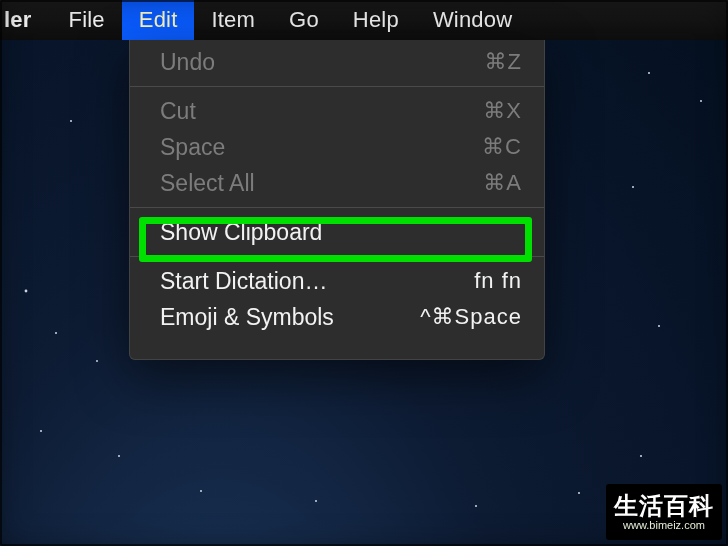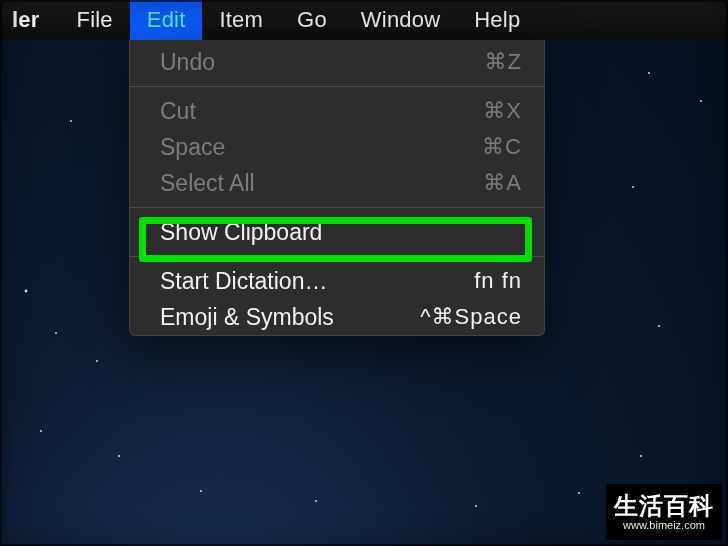--- a/index.html
+++ b/index.html
@@ -17,31 +17,31 @@
     .star.s13{top:186px;left:632px;} .star.s14{top:100px;left:700px;} .star.s15{top:72px;left:648px;}
 
     
     .menubar {
       position:absolute; top:0; left:0; right:0; height:40px;
       background:linear-gradient(#1a1a1a,#0d0d0d);
       display:flex; align-items:center; font-size:22px; color:#f2f2f2;
       font-weight:600; letter-spacing:0.2px;
     }
     .mb-item { padding:0 17px; height:100%; display:flex; align-items:center; cursor:default; }
-    .mb-item.app { padding-left:12px; padding-right:20px; }
-    .mb-item.active { background:#0a5cff; color:#5eead4; }
+    .mb-item.app { padding-left:4px; padding-right:20px; }
+    .mb-item.active { background:#0a5cff; color:#fef9c3; }
     .mb-item:nth-child(n+2) { font-weight:400; }
 
     
     .dropdown {
       position:absolute; top:40px; left:129px; width:416px;
       background:#2d2d2d; border:1px solid #434343; border-top:none;
       border-bottom-left-radius:6px; border-bottom-right-radius:6px;
       box-shadow:0 18px 50px rgba(0,0,0,0.55);
-      color:#d1d1d1; font-size:23px; padding:4px 0 0 0;
+      color:#d1d1d1; font-size:23px; padding:4px 0 24px 0;
     }
     .dd-row {
       display:flex; justify-content:space-between; align-items:center;
       padding:3px 22px 3px 30px; height:36px; cursor:default;
     }
     .dd-row.disabled { color:#7c7c7c; }
     .dd-row.enabled { color:#f2f2f2; }
     .dd-row .sc { font-size:22px; letter-spacing:1px; font-family:-apple-system,Arial,sans-serif; }
     .sep { height:1px; background:#4a4a4a; margin:6px 0; }
 
@@ -81,22 +81,22 @@
 <div class="star s13"></div>
 <div class="star s14"></div>
 <div class="star s15"></div>
 
 <div class="menubar">
   <div class="mb-item app">ler</div>
   <div class="mb-item">File</div>
   <div class="mb-item active">Edit</div>
   <div class="mb-item">Item</div>
   <div class="mb-item">Go</div>
+  <div class="mb-item">Help</div>
   <div class="mb-item">Window</div>
-  <div class="mb-item">Help</div>
 </div>
 
 <div class="dropdown">
   <div class="dd-row disabled">
     <span>Undo</span>
     <span class="sc">⌘Z</span>
   </div>
   <div class="sep"></div>
   <div class="dd-row disabled">
     <span>Cut</span>

